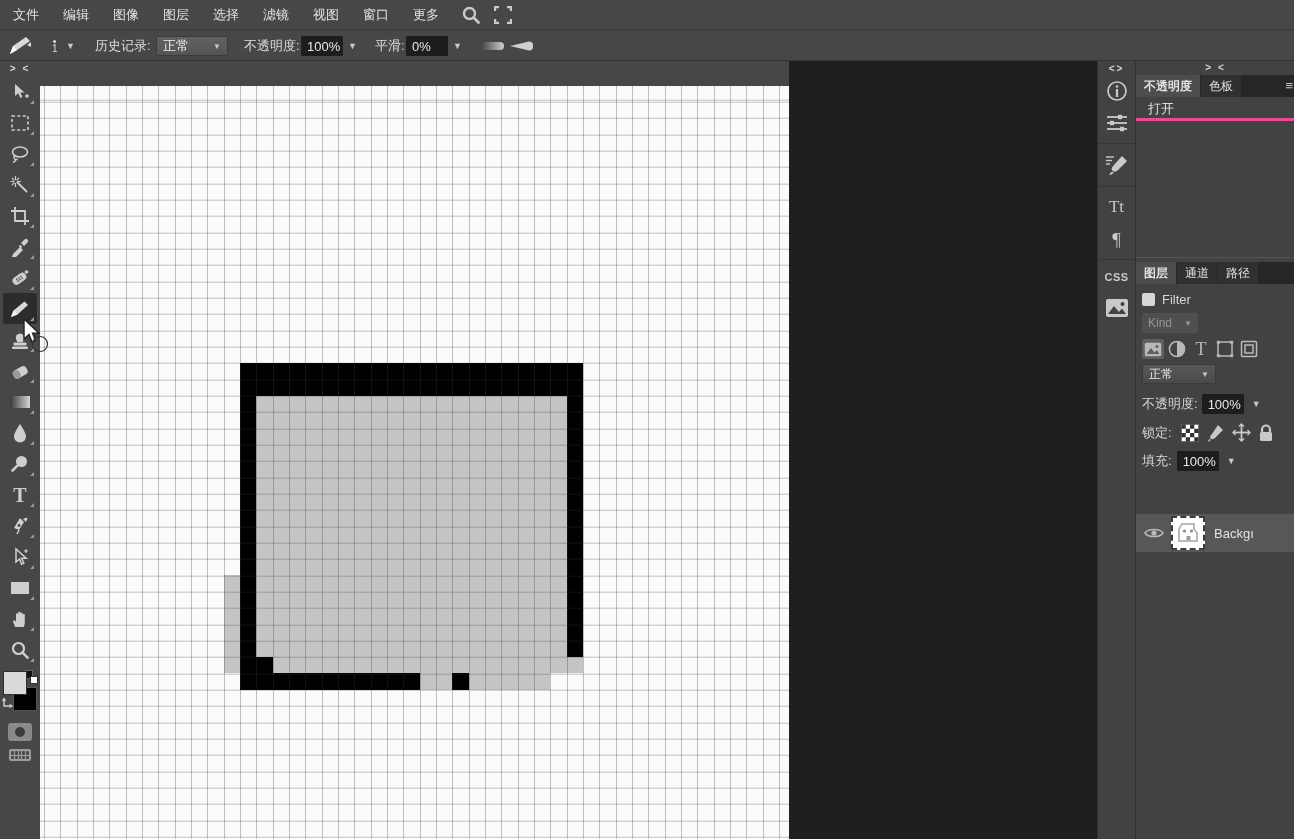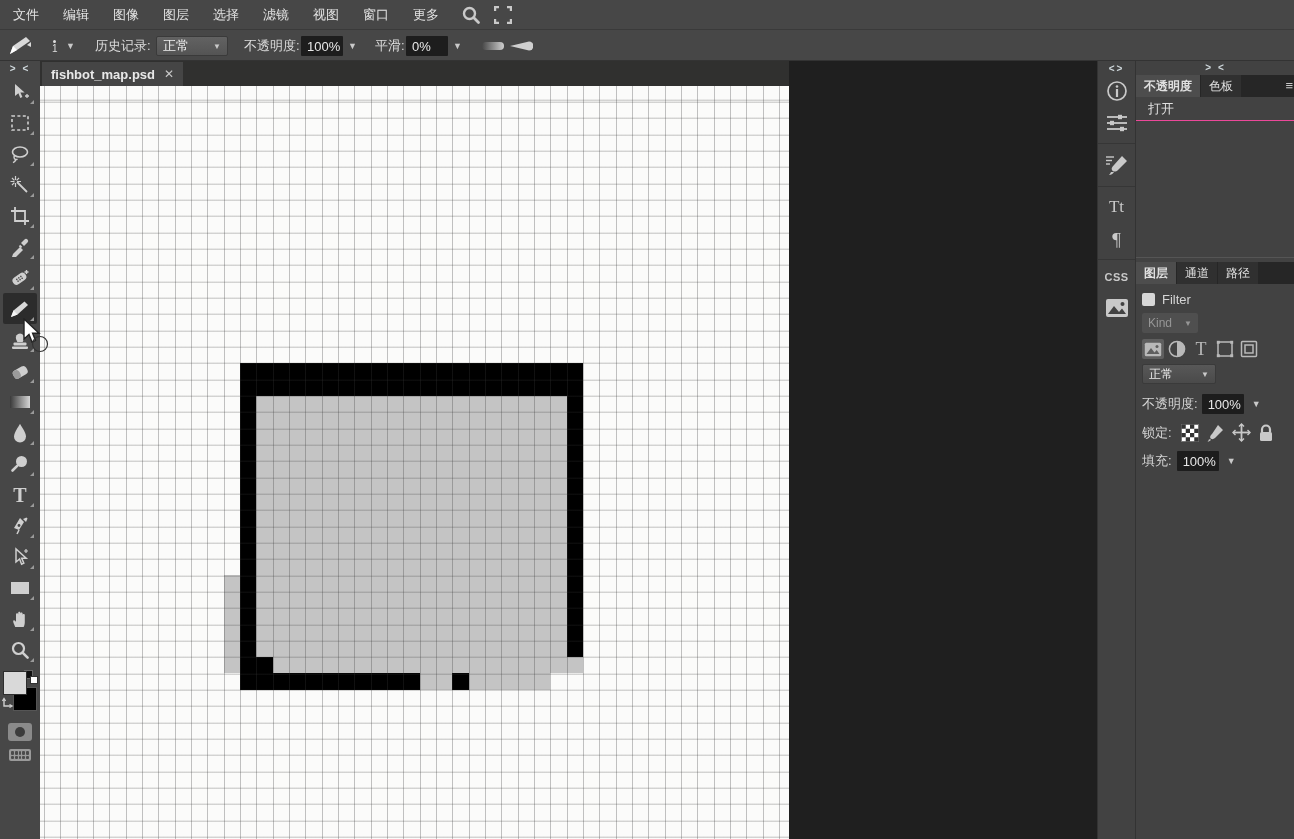--- a/index.html
+++ b/index.html
@@ -83,21 +83,21 @@
   #panels { position:absolute; left:1135px; top:61px; width:159px; height:778px; background:#424242;
     border-left:1px solid #333; }
   #history-panel { position:absolute; left:0; top:0; width:159px; height:196px; }
   .panel-collapse { text-align:center; color:#cfd8dc; font-size:10px; letter-spacing:2px;
     font-weight:bold; height:14px; line-height:14px; }
   .ptab-row { display:flex; height:22px; background:#262626; align-items:stretch; position:relative; }
   .ptab { color:#e0e0e0; font-size:12px; padding:0 8px; display:flex; align-items:center; background:#303030; margin-right:1px; }
   .ptab.active { background:#4d4d4d; font-weight:bold; }
   .panel-menu { position:absolute; right:2px; top:3px; color:#c9c9c9; font-size:13px; }
   .history-item { height:24px; line-height:24px; color:#e0e0e0; font-size:13px; padding-left:12px;
-    border-bottom:1px solid #ec4899; }
+    border-bottom:3px solid #ec4899; }
 
   #layers-panel { position:absolute; left:0; top:196px; width:159px; height:582px; border-top:1px solid #555; }
   #layers-panel .row { display:flex; align-items:center; }
   .lp-label { color:#d5d5d5; font-size:13px; }
   .kind-select { width:56px; height:20px; background:#4f4f4f; border-radius:2px; color:#969696;
     font-size:12px; display:flex; align-items:center; justify-content:space-between; padding:0 6px; }
   .ficon { width:22px; height:20px; display:flex; align-items:center; justify-content:center; color:#b9b9b9; margin-right:2px; }
   .ficon.active { background:#5f5f5f; border-radius:2px; }
   .blend-select { width:74px; height:20px; background:linear-gradient(#585858,#4a4a4a); border:1px solid #3a3a3a;
     border-radius:2px; color:#e8e8e8; font-size:12px; display:flex; align-items:center;
@@ -346,26 +346,20 @@
         <i></i>
         <i></i>
         <i></i>
         <i></i>
         <i></i>
         <i></i>
         <i></i>
       </div>
   </div>
 
-  <div id="tabbar">
-    <div id="doc-tab">
-      <span>fishbot_map.psd</span>
-      <span class="close">✕</span>
-    </div>
-  </div>
   <div id="surround"></div>
   <div id="document">
     <div id="pixel-art" style="grid-template-columns: repeat(22, 16.33px); grid-auto-rows: 16.33px;">
         <div style="background: transparent;"></div>
         <div style="background: rgb(0, 0, 0);"></div>
         <div style="background: rgb(0, 0, 0);"></div>
         <div style="background: rgb(0, 0, 0);"></div>
         <div style="background: rgb(0, 0, 0);"></div>
         <div style="background: rgb(0, 0, 0);"></div>
         <div style="background: rgb(0, 0, 0);"></div>
@@ -976,16 +970,33 @@
             </svg>
         </span>
       </div>
 
       <div class="row" style="margin:9px 0 0 6px;">
         <span class="lp-label">填充:</span>
         <span class="dark-input" style="width:42px; margin-left:5px;">100%</span>
         <span class="dd-arrow-solo" style="margin-left:8px;">▼</span>
       </div>
 
+      <div id="layer-row">
+        <span style="margin-left:8px; display:flex;">
+          <svg width="20" height="14" viewBox="0 0 20 14">
+              <path d="M1 7 C4 2.2 16 2.2 19 7 C16 11.8 4 11.8 1 7 Z" fill="none" stroke="#b9b9b9" stroke-width="1.5"></path>
+              <circle cx="10" cy="7" r="2.6" fill="#b9b9b9"></circle>
+            </svg>
+        </span>
+        <span id="layer-thumb">
+          <svg width="26" height="26" viewBox="0 0 26 26">
+              <path d="M7 4 H19 V9 L22 13 V21 H4 V13 L4 9 Z" fill="none" stroke="#b9b9b9" stroke-width="2"></path>
+              <circle cx="9.5" cy="11" r="1.6" fill="#8a8a8a"></circle>
+              <circle cx="16.5" cy="11" r="1.6" fill="#8a8a8a"></circle>
+              <rect x="11.5" y="16" width="4" height="4" fill="#9a9a9a"></rect>
+            </svg>
+        </span>
+        <span class="layer-name">Backgı</span>
+      </div>
     </div>
   </div>
 
 </div>
 
 </body></html>

